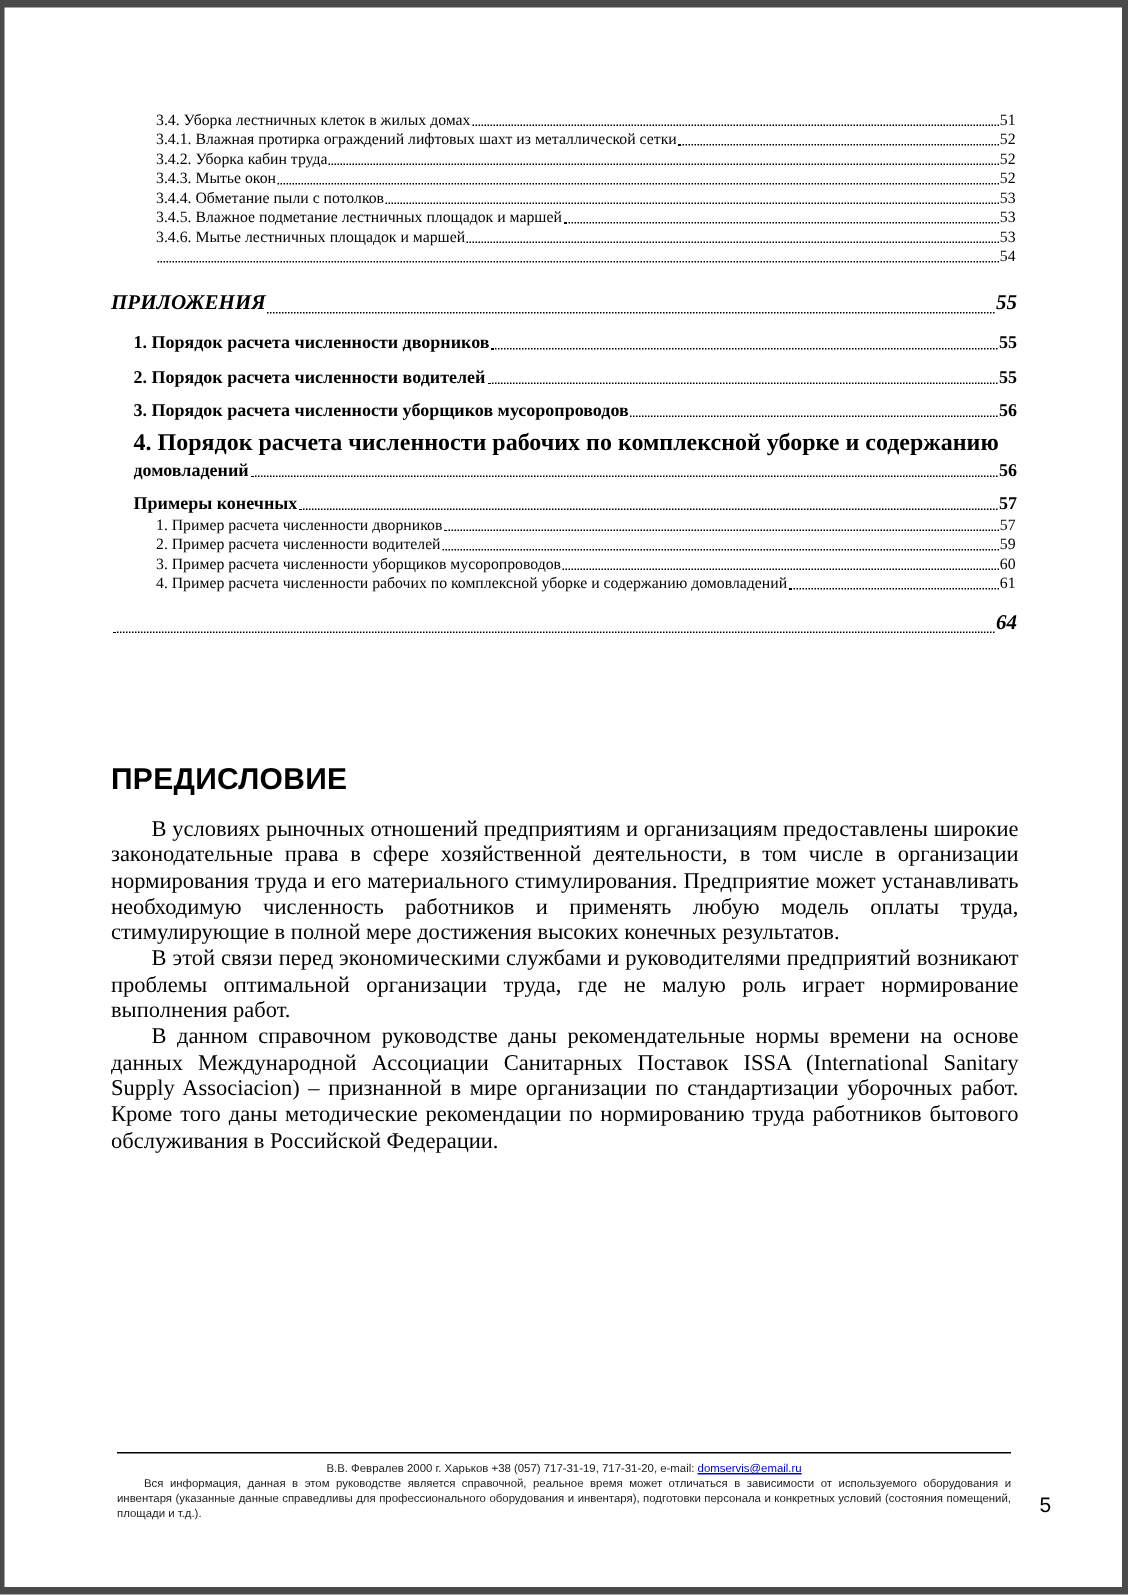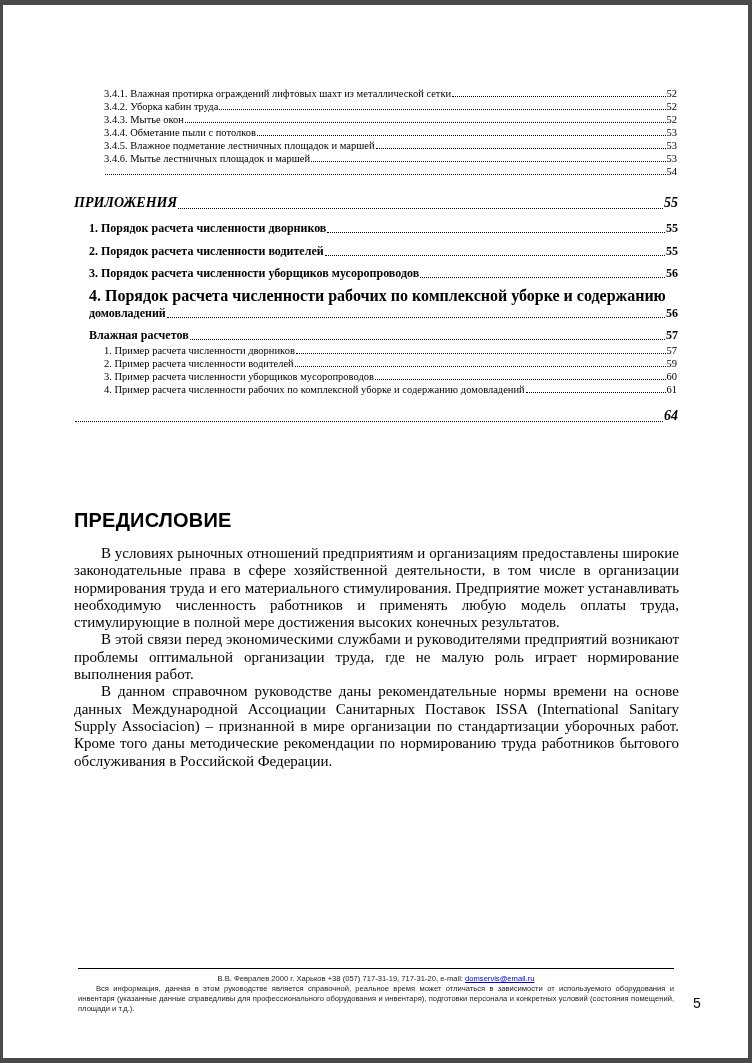--- a/index.html
+++ b/index.html
@@ -53,20 +53,25 @@
   .page-num {
     position: absolute; left: 690px; top: 990px;
     font-family: "Liberation Sans", "DejaVu Sans", sans-serif; font-size: 14px;
   }
 </style>
 </head>
 <body>
 
 <div class="page">
 
+  <div class="toc-row sub" style="top:69px">
+    <span class="lbl">3.4. Уборка лестничных клеток в жилых домах</span>
+      <span class="dots"></span>
+      <span class="pg">51</span>
+  </div>
   <div class="toc-row sub" style="top:82px">
     <span class="lbl">3.4.1. Влажная протирка ограждений лифтовых шахт из металлической сетки</span>
       <span class="dots"></span>
       <span class="pg">52</span>
   </div>
   <div class="toc-row sub" style="top:95px">
     <span class="lbl">3.4.2. Уборка кабин труда</span>
       <span class="dots"></span>
       <span class="pg">52</span>
   </div>
@@ -120,21 +125,21 @@
   <div class="sec2" style="top:283px">
     <div style="white-space:nowrap;">4. Порядок расчета численности рабочих по комплексной уборке и содержанию</div>
   </div>
   <div class="toc-row sec" style="top:300px">
     <span class="lbl">домовладений</span>
       <span class="dots"></span>
       <span class="pg">56</span>
   </div>
 
   <div class="toc-row sec" style="top:322px">
-    <span class="lbl">Влажная расчетов</span>
+    <span class="lbl">Примеры конечных</span>
       <span class="dots"></span>
       <span class="pg">57</span>
   </div>
 
   <div class="toc-row sub" style="top:339px">
     <span class="lbl">1. Пример расчета численности дворников</span>
       <span class="dots"></span>
       <span class="pg">57</span>
   </div>
   <div class="toc-row sub" style="top:352px">

